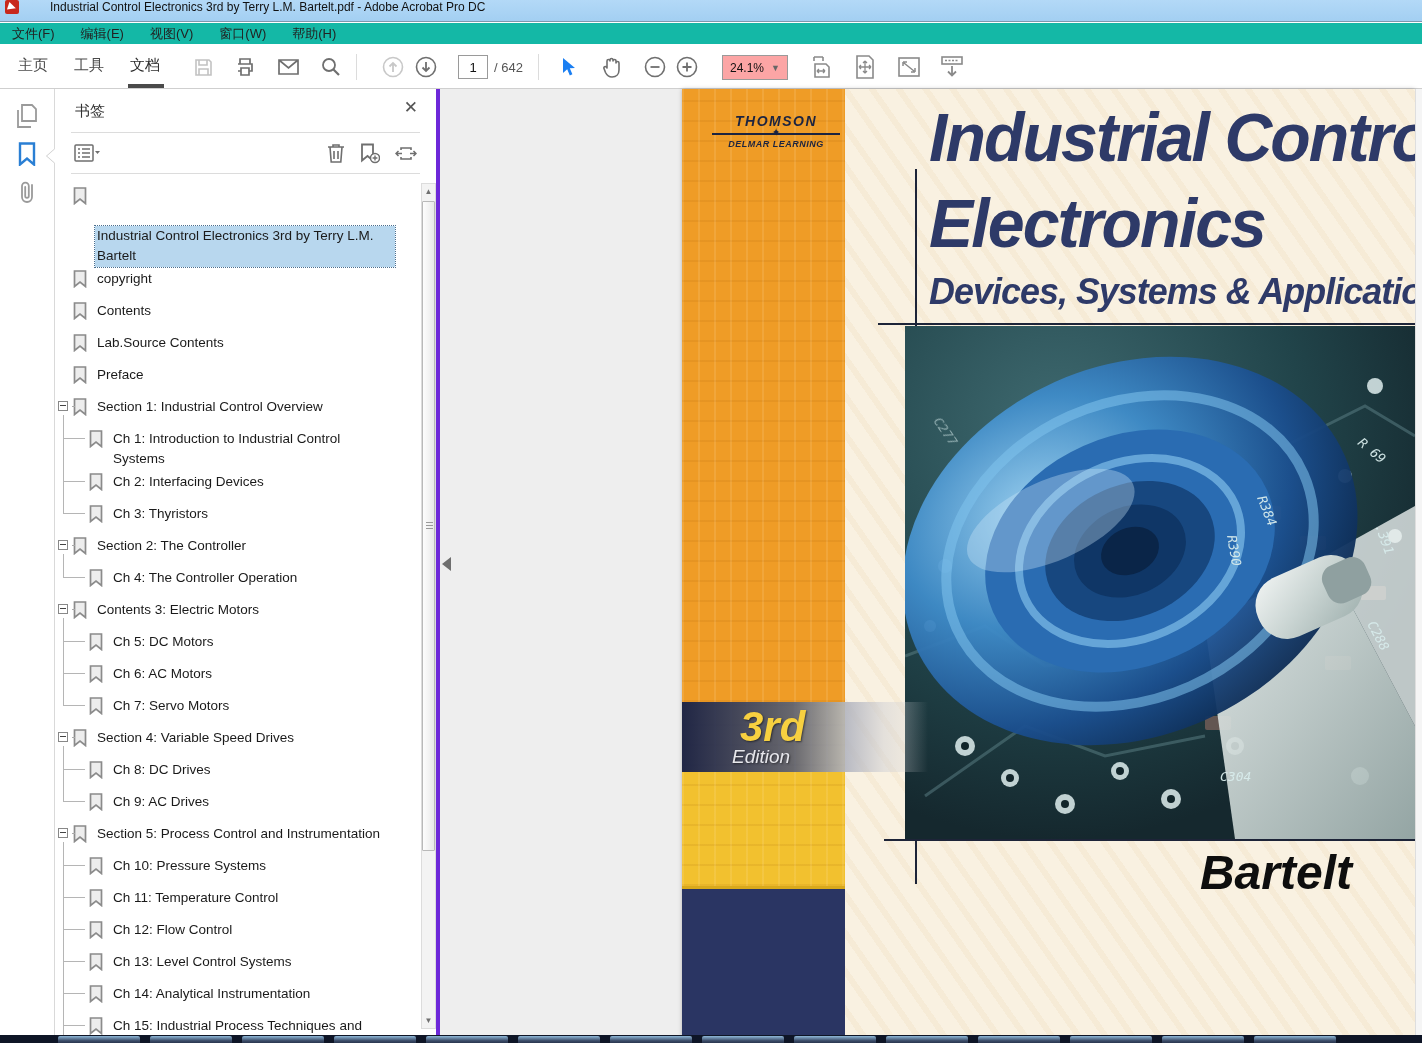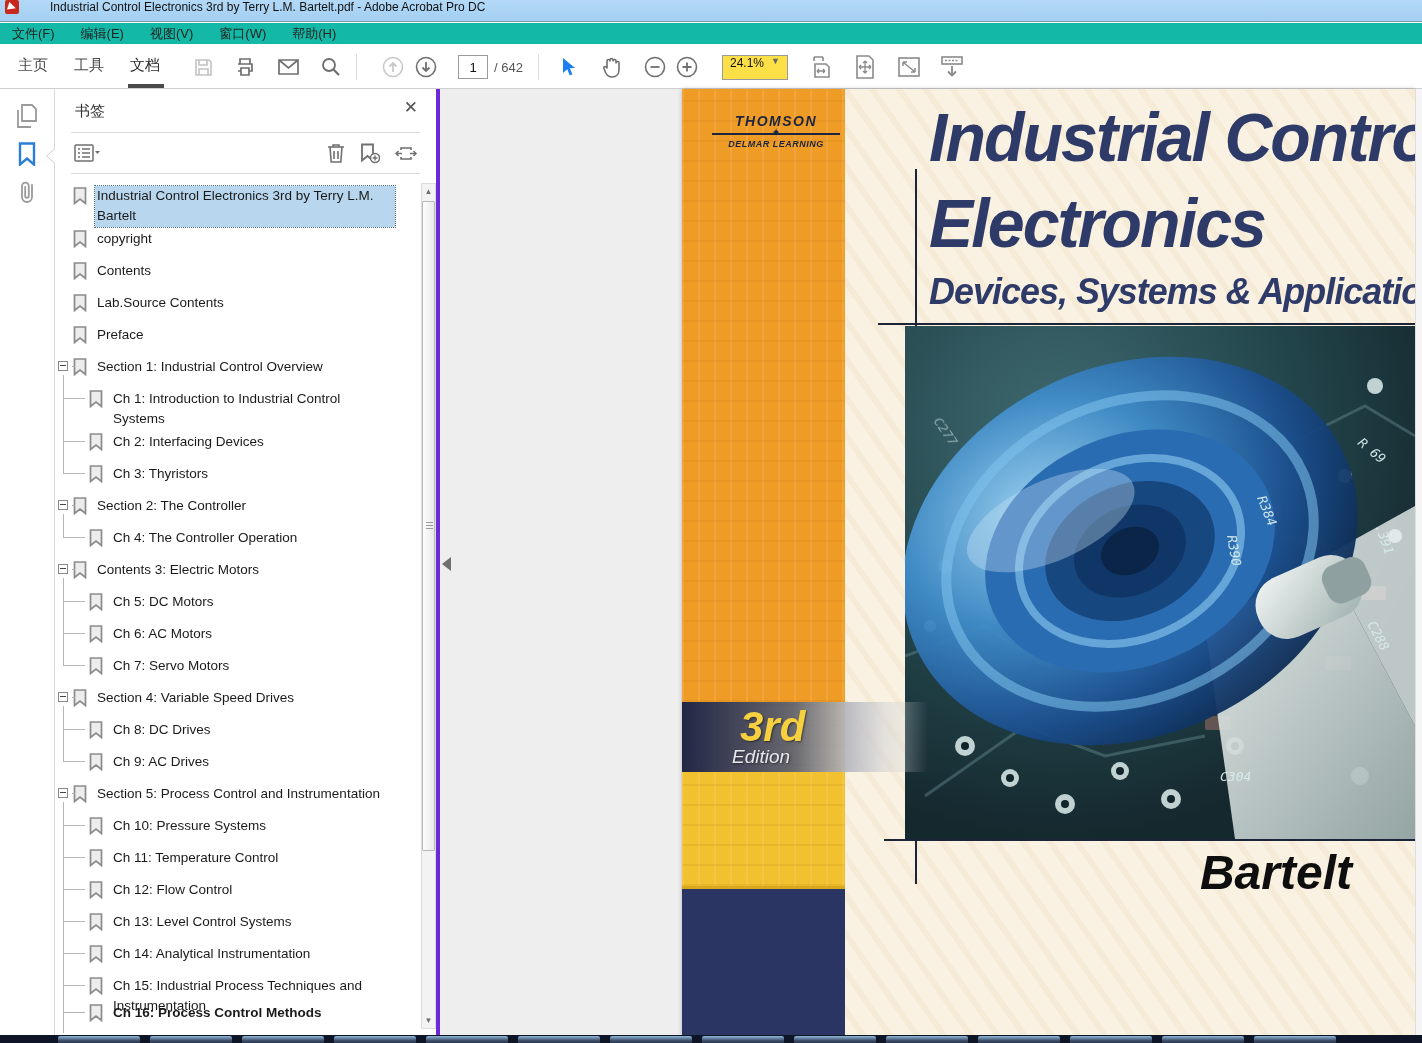--- a/index.html
+++ b/index.html
@@ -24,22 +24,22 @@
   .toolbar { position:absolute; left:0; top:44px; width:100%; height:45px; background:#ffffff;
     border-bottom:1px solid #cfcfcf; }
   .tab { position:absolute; top:12px; font-size:15px; color:#4a4a4a; }
   .tab.active { color:#2b2b2b; }
   .tab-underline { position:absolute; top:40px; height:4px; background:#4a4a4a; }
   .tbtn { position:absolute; top:8px; width:30px; height:30px; display:flex; align-items:center; justify-content:center; }
   .tdivider { position:absolute; top:10px; width:1px; height:26px; background:#dcdcdc; }
   .page-box { position:absolute; left:458px; top:11px; width:30px; height:24px; border:1px solid #9a9a9a; background:#fff;
     font-size:13px; text-align:center; color:#111; }
   .page-total { position:absolute; left:494px; top:16px; font-size:13px; color:#555; }
-  .zoom-box { position:absolute; left:722px; top:11px; width:66px; height:25px; border:1px solid #9a9a9a; background:#fde047;
-    display:flex; justify-content:space-between; padding:0 7px; font-size:12px; color:#111; }
+  .zoom-box { position:absolute; left:722px; top:11px; width:66px; height:25px; border:1px solid #9a9a9a; background:#fca5a5;
+    display:flex; align-items:center; justify-content:space-between; padding:0 7px; font-size:12px; color:#111; }
   .zoom-caret { font-size:9px; color:#666; }
 
   
   .main { position:absolute; left:0; top:89px; width:100%; height:946px; background:#fff; }
   .nav-strip { position:absolute; left:0; top:0; width:55px; height:100%; background:#fff; border-right:1px solid #d9d9d9; }
   .strip-btn { position:absolute; left:12px; width:30px; height:30px; display:flex; align-items:center; justify-content:center; }
   .strip-notch { position:absolute; left:47px; top:60px; width:0; height:0;
     border-top:7px solid transparent; border-bottom:7px solid transparent; border-right:8px solid #fff;
     filter:drop-shadow(-1px 0 0 #c9c9c9); }
 
@@ -53,21 +53,21 @@
 
   
   .tree { position:absolute; left:0; top:90px; width:364px; bottom:0; overflow:hidden; padding-top:5px; }
   .bm-row { position:relative; min-height:32px; display:flex; align-items:flex-start; padding-top:2px; }
   .bm-row .bm-ico { flex:none; width:14px; height:18px; margin-top:1px; }
   .bm-row.root { padding-left:18px; }
   .bm-row.section { padding-left:18px; }
   .bm-row.chapter { padding-left:34px; }
   .bm-label { font-size:13.5px; line-height:20px; color:#1a1a1a; margin-left:8px; padding:0 3px 1px 2px; max-width:300px; }
   .bm-row.chapter .bm-label { max-width:282px; }
-  .bm-row.sel .bm-label { background:#b8d7ee; outline:1px dotted #4a6e8e; }
+  .bm-row.sel .bm-label { background:#b8d7ee; outline:1px dotted #4a6e8e;margin-top:40px; }
   .expander { position:absolute; left:3px; top:6px; width:10px; height:10px; border:1px solid #888; background:#fff; }
   .expander::after { content:""; position:absolute; left:1px; top:3px; width:6px; height:1.4px; background:#444; }
   .expander::before { content:""; position:absolute; left:13px; top:4px; width:3px; height:1px; background:#a9a9a9; }
   .bm-row.chapter::before { content:""; position:absolute; left:8px; top:-12px; bottom:0; width:1px; background:#b5b5b5; }
   .bm-row.chapter.last::before { bottom:auto; height:24px; }
   .bm-row.chapter::after { content:""; position:absolute; left:8px; top:11px; width:22px; height:1px; background:#b5b5b5; }
   .bm-row.cut { margin-top:-16px;font-weight:bold; }
 
   
   .pscroll { position:absolute; right:0; top:94px; bottom:6px; width:15px; background:#f3f3f3; border:1px solid #dcdcdc; }

